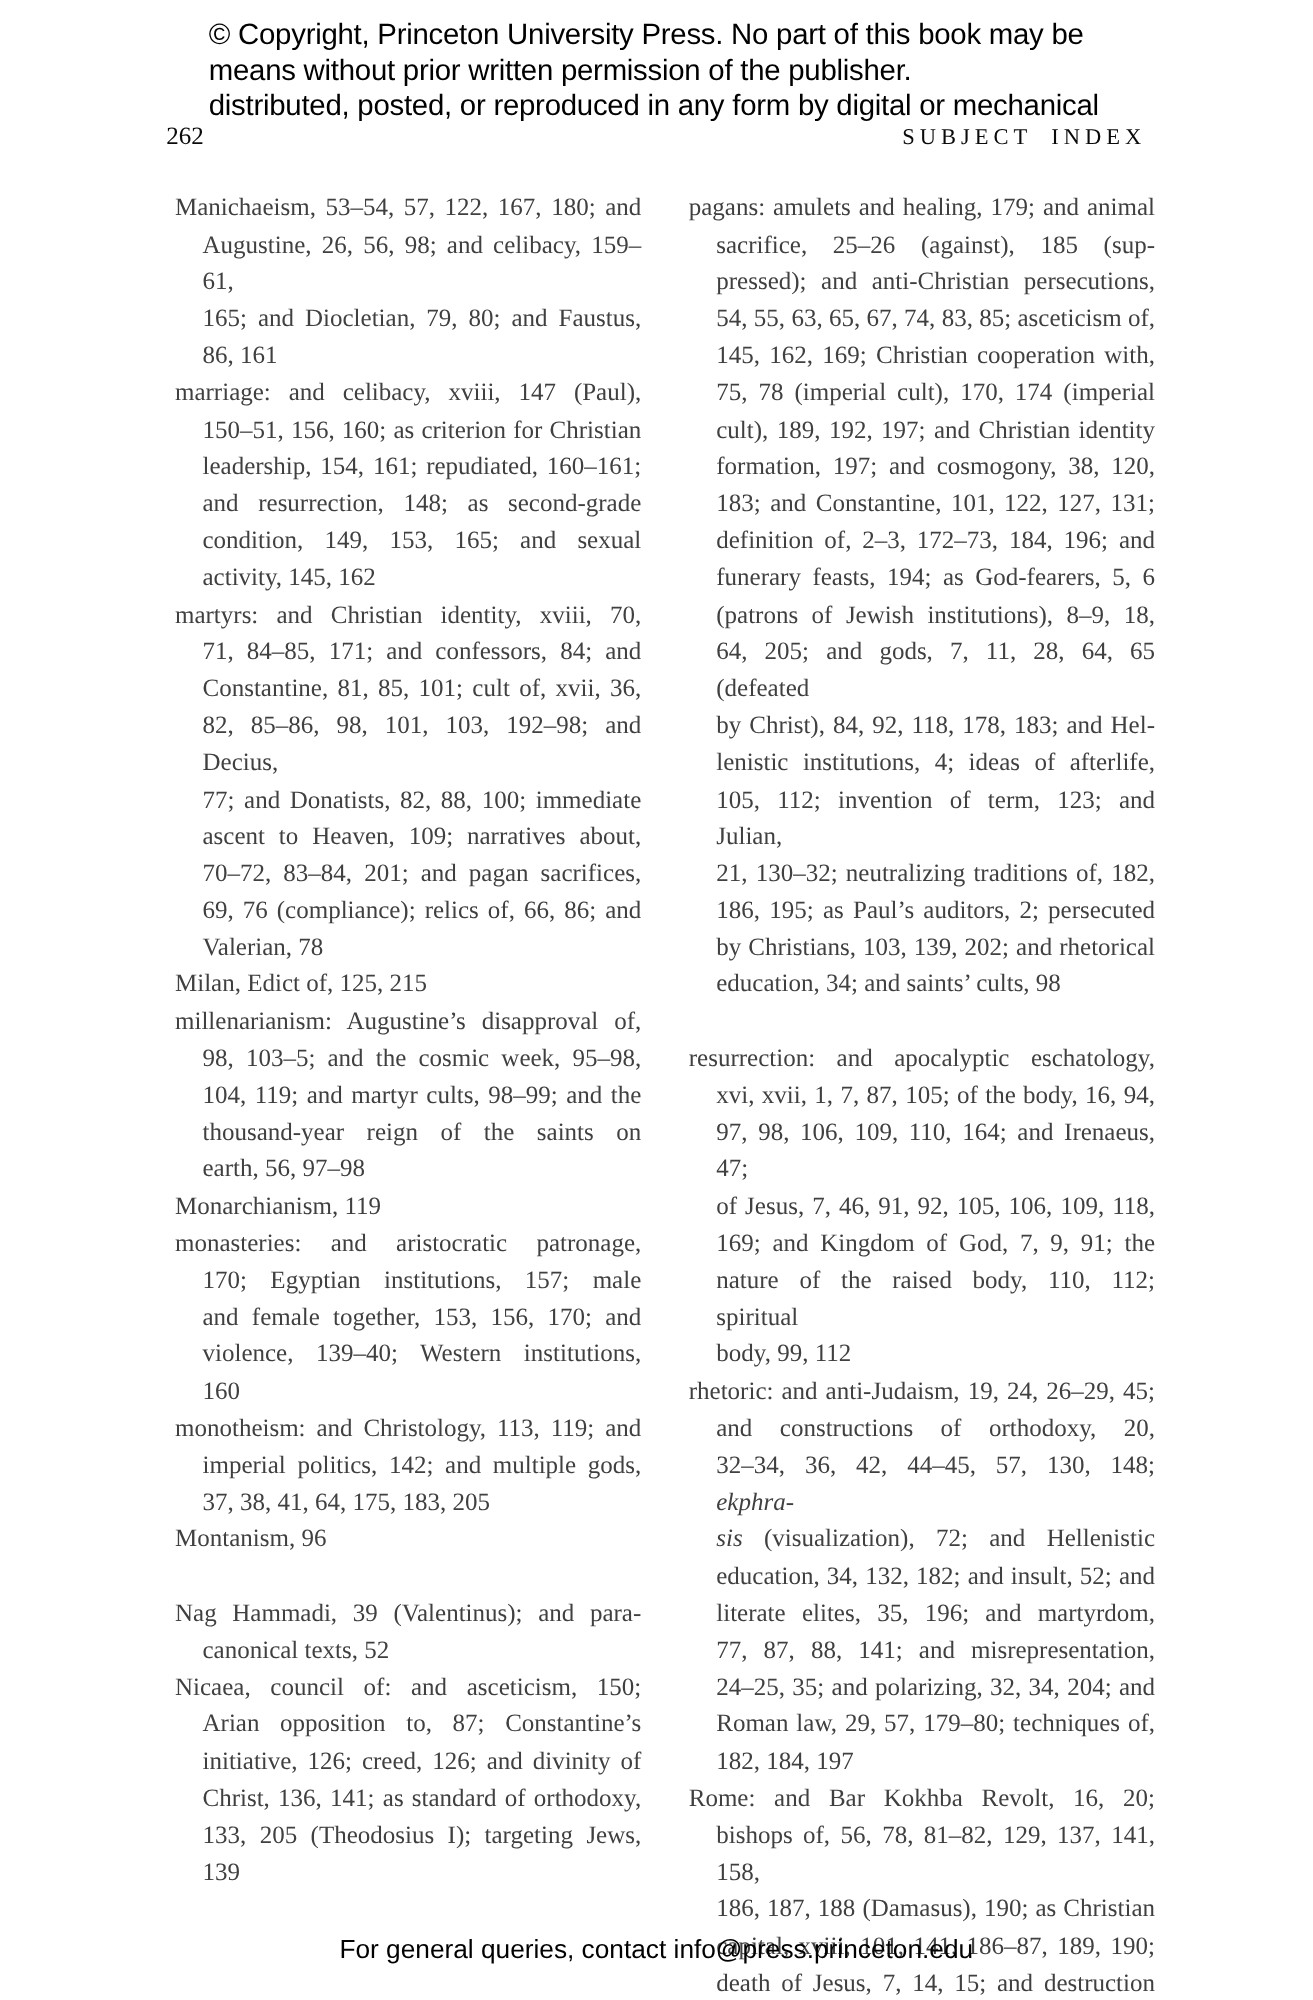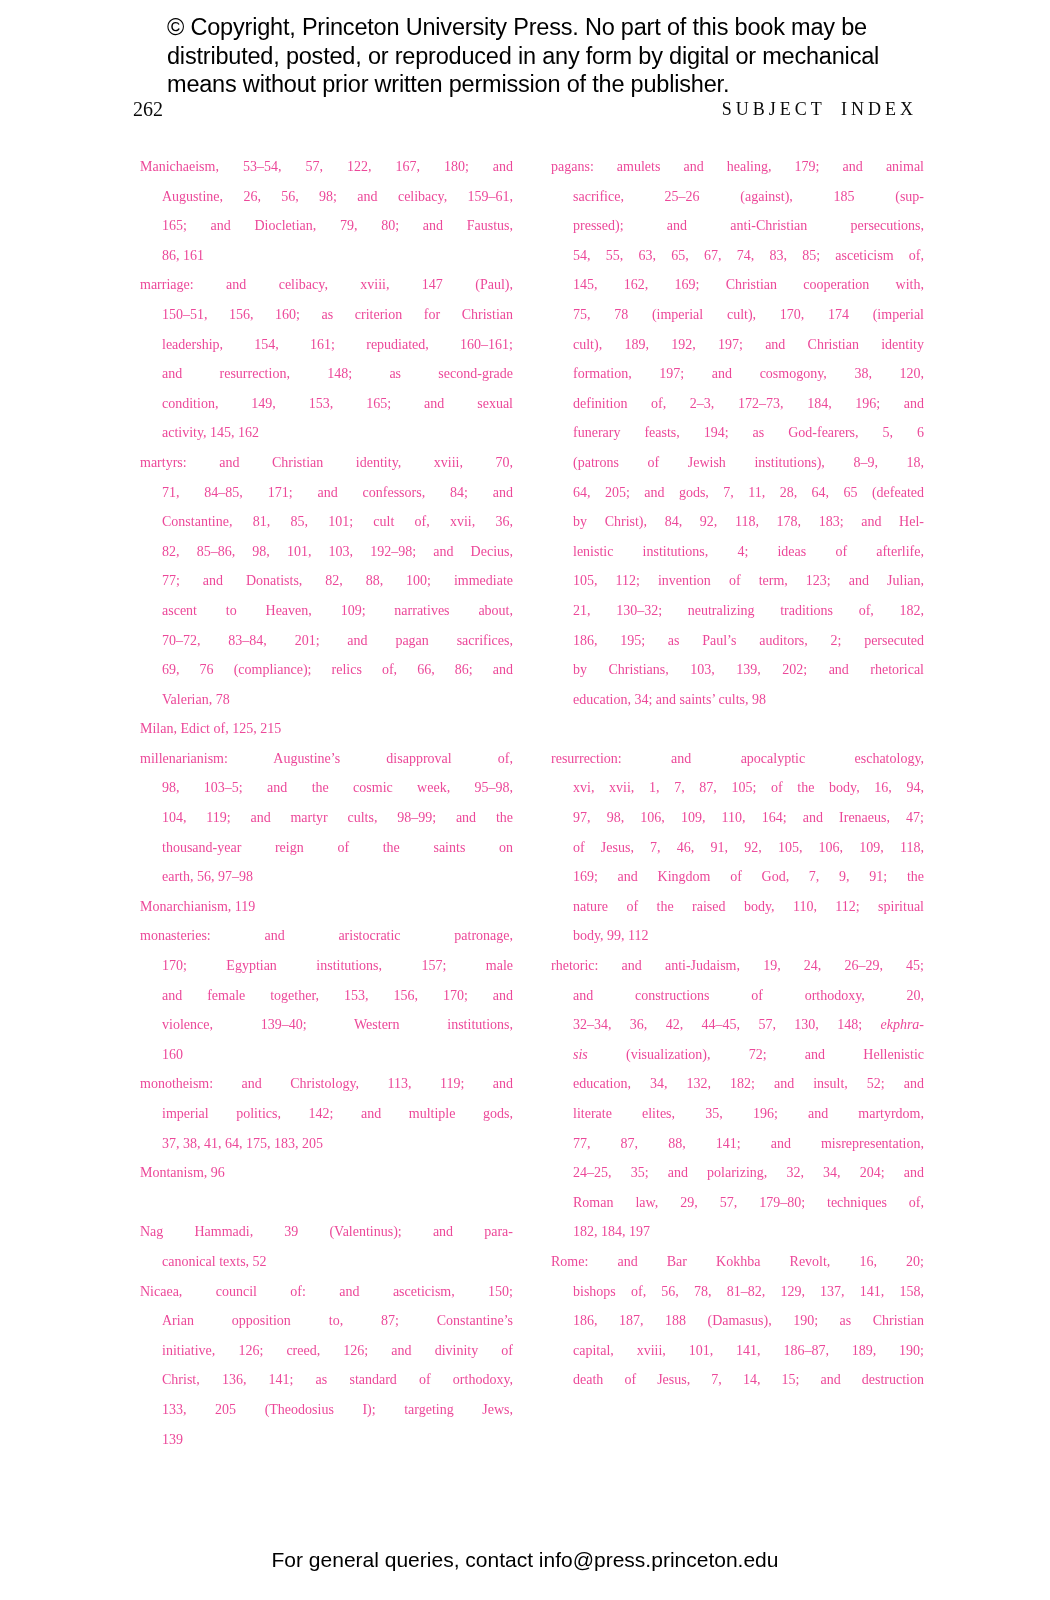--- a/index.html
+++ b/index.html
@@ -47,23 +47,23 @@
   }
   .columns {
     position: absolute;
     left: 140px;
     top: 152px;
     display: flex;
     gap: 38px;
   }
   .col { width: 373px; }
   .entry {
-    font-size: 14px;
+    font-size: 20px;
     line-height: 29.6px;
-    color: #ec4899;
+    color: #404040;
   }
   .entry.gap { margin-top: 29.6px; }
   .line {
     text-align: justify;
     text-align-last: left;
   }
   .line.just { text-align-last: justify; }
   .line.cont { padding-left: 22px; }
   .it { font-style: italic; }
   .contact {
@@ -77,22 +77,22 @@
     color: #000000;
   }
 </style>
 </head>
 <body>
 
 <div class="page">
 
   <header class="notice">
     <div class="notice-line">© Copyright, Princeton University Press. No part of this book may be</div>
+    <div class="notice-line">means without prior written permission of the publisher.</div>
     <div class="notice-line">distributed, posted, or reproduced in any form by digital or mechanical</div>
-    <div class="notice-line">means without prior written permission of the publisher.</div>
   </header>
 
   <div class="runhead-row">
     <span class="pagenum">262</span>
     <span class="headtitle">SUBJECT INDEX</span>
   </div>
 
   <main class="columns">
     <section class="col" id="col-0">
         <div class="entry">
@@ -164,20 +164,21 @@
     <section class="col" id="col-1">
         <div class="entry">
           <div class="line just">pagans: amulets and healing, 179; and animal</div>
           <div class="line cont just">sacrifice, 25–26 (against), 185 (sup-</div>
           <div class="line cont just">pressed); and anti-Christian persecutions,</div>
           <div class="line cont just">54, 55, 63, 65, 67, 74, 83, 85; asceticism of,</div>
           <div class="line cont just">145, 162, 169; Christian cooperation with,</div>
           <div class="line cont just">75, 78 (imperial cult), 170, 174 (imperial</div>
           <div class="line cont just">cult), 189, 192, 197; and Christian identity</div>
           <div class="line cont just">formation, 197; and cosmogony, 38, 120,</div>
+          <div class="line cont just">183; and Constantine, 101, 122, 127, 131;</div>
           <div class="line cont just">definition of, 2–3, 172–73, 184, 196; and</div>
           <div class="line cont just">funerary feasts, 194; as God-fearers, 5, 6</div>
           <div class="line cont just">(patrons of Jewish institutions), 8–9, 18,</div>
           <div class="line cont just">64, 205; and gods, 7, 11, 28, 64, 65 (defeated</div>
           <div class="line cont just">by Christ), 84, 92, 118, 178, 183; and Hel-</div>
           <div class="line cont just">lenistic institutions, 4; ideas of afterlife,</div>
           <div class="line cont just">105, 112; invention of term, 123; and Julian,</div>
           <div class="line cont just">21, 130–32; neutralizing traditions of, 182,</div>
           <div class="line cont just">186, 195; as Paul’s auditors, 2; persecuted</div>
           <div class="line cont just">by Christians, 103, 139, 202; and rhetorical</div>

